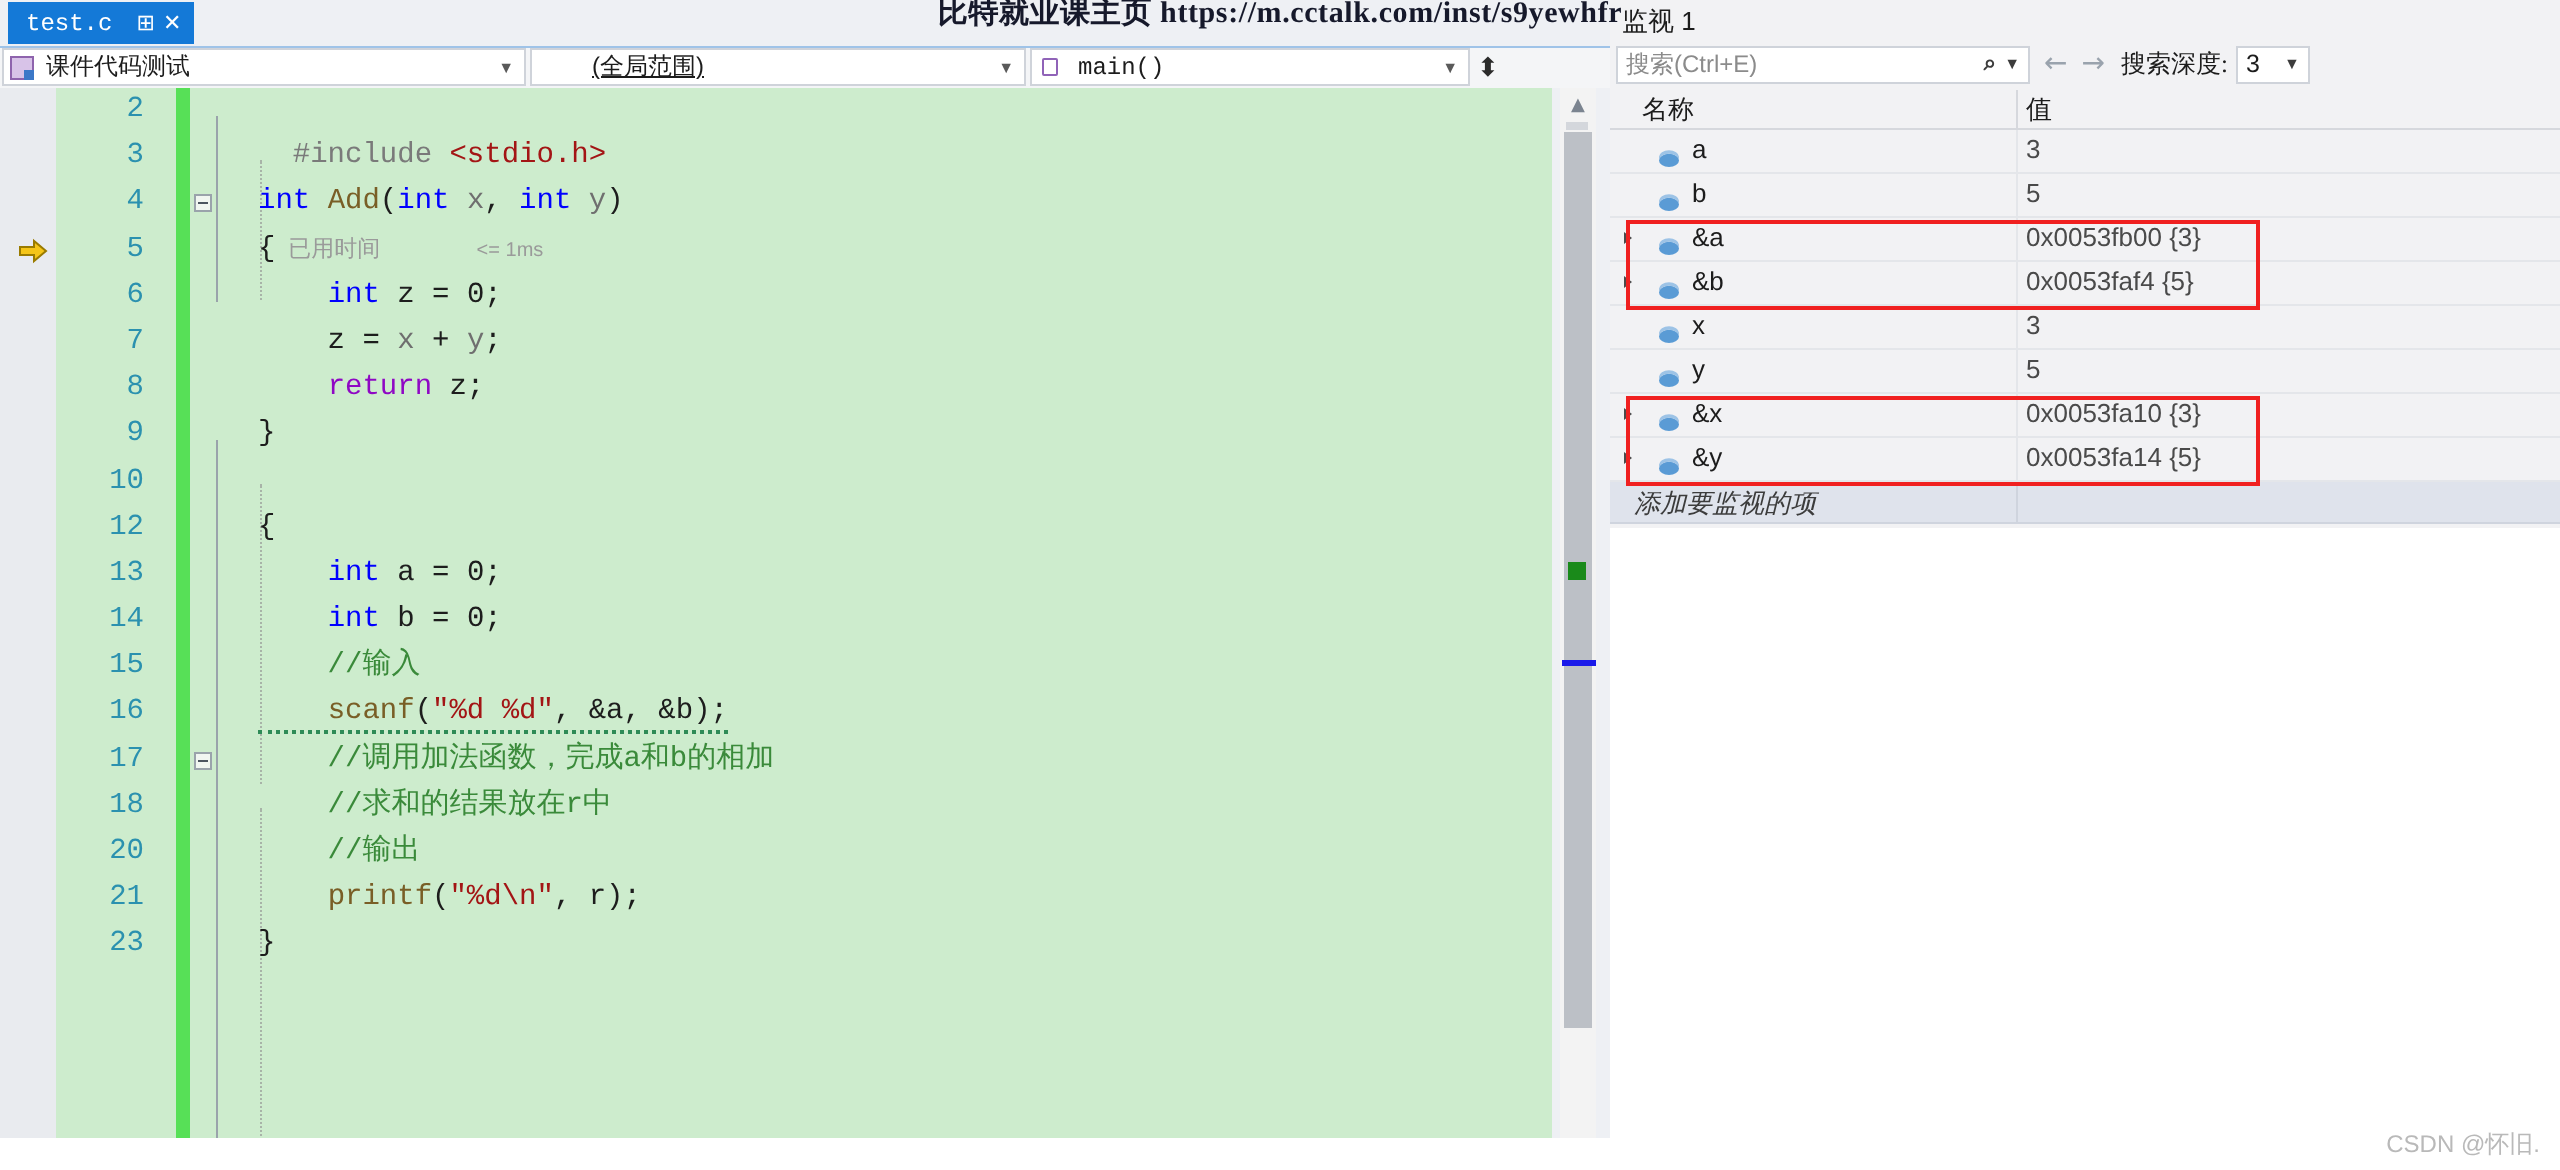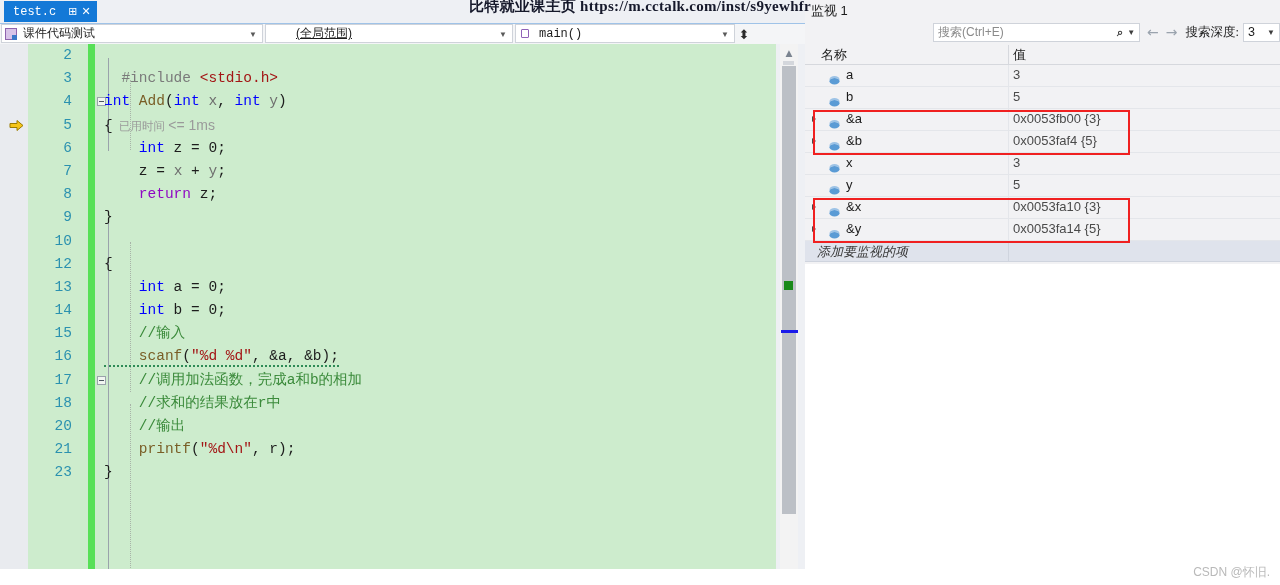--- a/index.html
+++ b/index.html
@@ -174,21 +174,21 @@
     white-space: pre;
   }
   .lnum {
     position: absolute; left: 36px; top: 0;
     width: 36px;
     text-align: right;
     color: #2b91af;
     font-size: 14.5px;
   }
   .codetext {
-    position: absolute; left: 104px; top: 0;
+    position: absolute; left: 129px; top: 0;
     color: #1d1d1d;
   }
   .line.current .hl {
     position: absolute;
     left: 104px; top: 1px;
     height: 21px;
     width: 672px;
     background: #e4f5e4;
     border-top: 1px solid #c2cfd8;
     border-bottom: 1px solid #c2cfd8;
@@ -243,21 +243,21 @@
 
   .squiggle {
     border-bottom: 2px dotted #2e8b57;
     padding-bottom: 1px;
   }
   .elapsed {
     color: #9a9a9a;
     font-family: "Liberation Sans", sans-serif;
     font-size: 11.5px;
   }
-  .elapsed .small { font-size: 14px; }
+  .elapsed .small { font-size: 10px; margin-left: 45px; }
 
   .caret {
     display: inline-block;
     width: 1px; height: 16px;
     background: #000;
     vertical-align: -3px;
   }
 
   
   .vscroll {
@@ -315,21 +315,20 @@
     color: #1c1c1c;
     background: #f2f2f4;
   }
   .watch-toolbar {
     position: absolute; top: 20px; left: 0;
     width: 475px; height: 24px;
     background: #f2f2f4;
     display: flex; align-items: center;
     box-sizing: border-box;
     padding-left: 3px;
-    justify-content: flex-end;
   }
   .search-box {
     width: 207px; height: 19px;
     background: #ffffff;
     border: 1px solid #cfd3da;
     box-sizing: border-box;
     display: flex; align-items: center;
     position: relative;
   }
   .search-box .ph {

